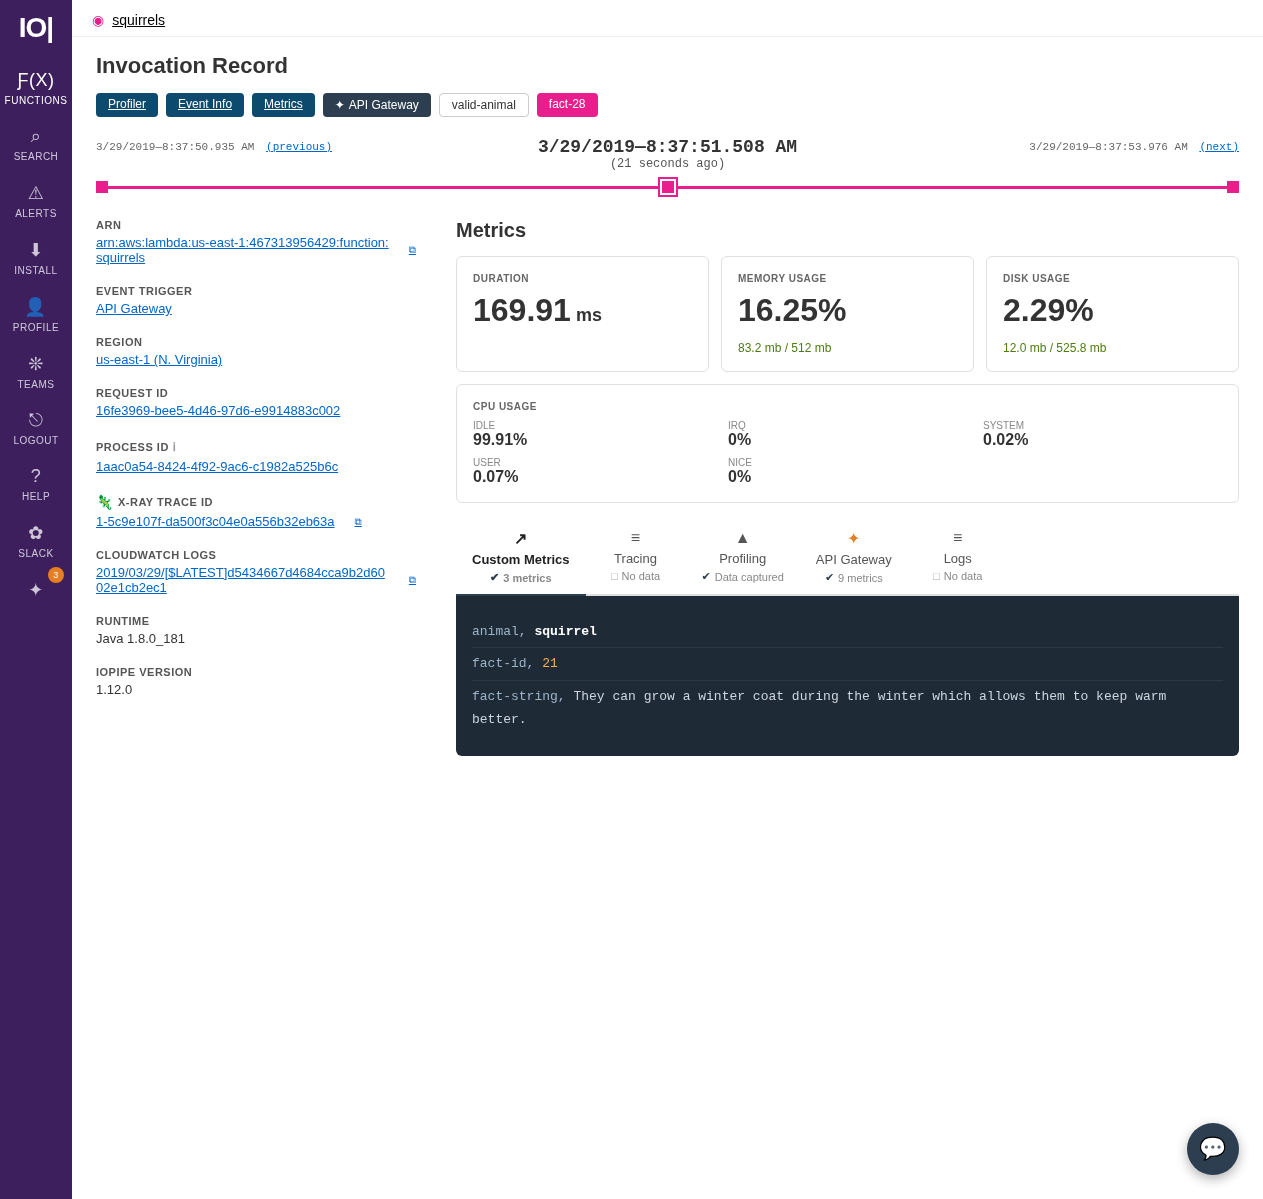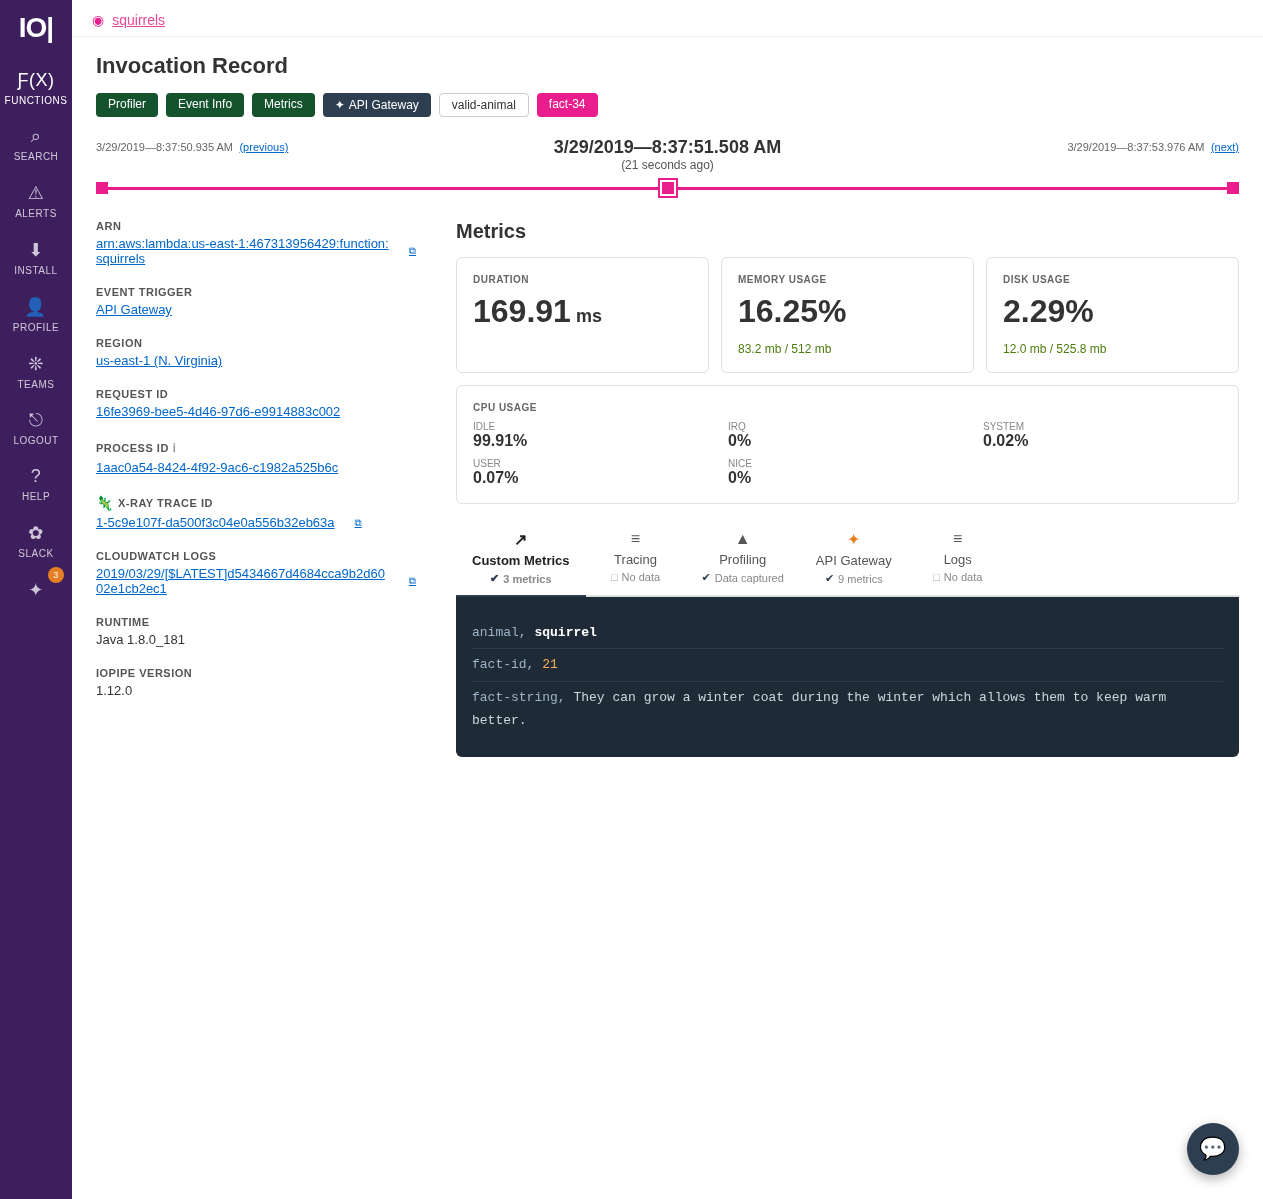--- a/index.html
+++ b/index.html
@@ -52,42 +52,42 @@
     }
 
     .top-bar {
       padding: 12px 20px 8px;
       border-bottom: 1px solid #eee;
       display: flex;
       align-items: center;
       gap: 8px;
     }
     .top-bar .breadcrumb-icon { color: #e91e8c; font-size: 14px; }
-    .top-bar .breadcrumb-link { color: #ec4899; text-decoration: underline; font-size: 14px; cursor: pointer; }
+    .top-bar .breadcrumb-link { color: #000000; text-decoration: underline; font-size: 14px; cursor: pointer; }
 
     .content-area { padding: 16px 24px; }
 
     .page-title { font-size: 22px; font-weight: 600; color: #333; margin-bottom: 14px; }
 
     
     .tags { display: flex; gap: 8px; flex-wrap: wrap; margin-bottom: 20px; }
     .tag {
       padding: 4px 12px;
       border-radius: 4px;
       font-size: 12px;
       font-weight: 500;
       cursor: pointer;
     }
-    .tag-dark { background: #14532d; color: white; }
+    .tag-dark { background: #0c4a6e; color: white; text-decoration: underline; }
     .tag-outline { background: white; color: #333; border: 1px solid #ccc; }
     .tag-pink { background: #e91e8c; color: white; }
     .tag-gear { background: #2c3e50; color: white; display: flex; align-items: center; gap: 4px; }
     .timeline-wrapper { display: flex; flex-direction: column; }
     .timeline-row { display: flex; align-items: center; }
-    .timeline-labels { display: flex; justify-content: space-between; align-items: flex-start; width: 100%; margin-bottom: 4px; }
+    .timeline-labels { display: flex; justify-content: space-between; align-items: flex-start; width: 100%; margin-bottom: 4px; font-family: Liberation Mono, monospace; }
 
     .two-col { display: flex; gap: 40px; }
     .left-col { width: 320px; flex-shrink: 0; }
     .right-col { flex: 1; }
 
     
     .info-section { margin-bottom: 20px; }
     .info-label { font-size: 11px; font-weight: 700; color: #555; text-transform: uppercase; letter-spacing: 0.5px; margin-bottom: 4px; display: flex; align-items: center; gap: 4px; }
     .info-value { font-size: 13px; color: #0066cc; text-decoration: underline; cursor: pointer; word-break: break-all; }
     .info-value-plain { font-size: 13px; color: #333; }
@@ -237,21 +237,21 @@
 
     <div class="tags">
       <span class="tag tag-dark">Profiler</span>
       <span class="tag tag-dark">Event Info</span>
       <span class="tag tag-dark">Metrics</span>
       <span class="tag tag-gear">
         <span>✦</span>
         <span>API Gateway</span>
       </span>
       <span class="tag tag-outline">valid-animal</span>
-      <span class="tag tag-pink">fact-34</span>
+      <span class="tag tag-pink">fact-28</span>
     </div>
 
     <div class="timeline-wrapper" style="margin-bottom:24px;">
       <div class="timeline-labels">
         <div style="flex:1;">
           <span style="font-size:11px;color:#666;">3/29/2019—8:37:50.935 AM</span>
           <span style="font-size:11px;color:#0066cc;cursor:pointer;text-decoration:underline;margin-left:2px;">(previous)</span>
         </div>
         <div style="flex:1;text-align:center;">
           <div style="font-size:18px;font-weight:bold;color:#333;">3/29/2019—8:37:51.508 AM</div>

